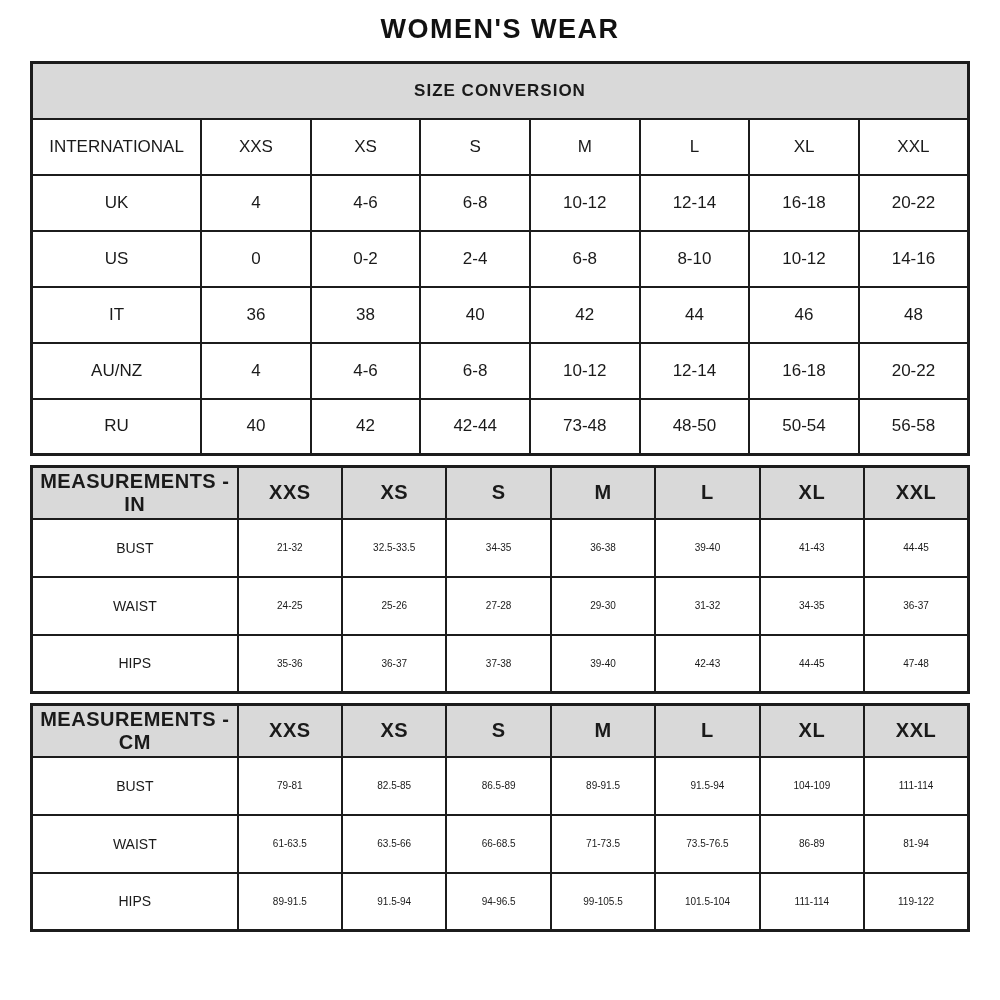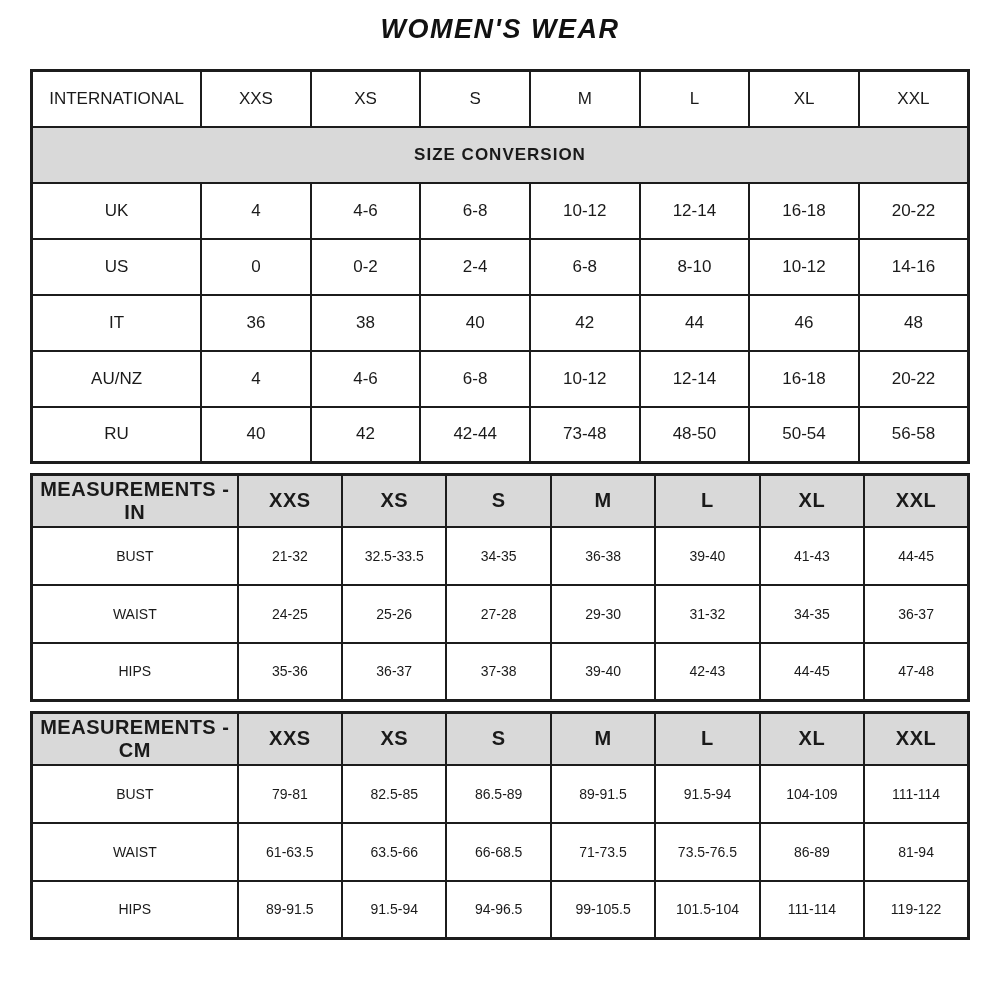--- a/index.html
+++ b/index.html
@@ -11,22 +11,21 @@
     overflow: hidden;
   }
   .page { width: 1000px; height: 1000px; padding: 14px 30px 0 30px; }
 
   .title {
     text-align: center;
     font-size: 27px;
     font-weight: 700;
     letter-spacing: 1.5px;
     color: #111;
-    margin-bottom: 24px;
-    font-style: italic;
+    margin-bottom: 16px;
   }
 
   table.tbl {
     width: 940px;
     border-collapse: collapse;
     table-layout: fixed;
     margin: 0 auto 9px auto;
     border: 3px solid #1c1c1c;
   }
   table.tbl th, table.tbl td {
@@ -51,54 +50,54 @@
   
   .tbl-meas col.c-label { width: 22%; }
   .tbl-meas .head-row th {
     background: #d9d9d9 !important;
     height: 52px;
     font-size: 20px;
     font-weight: 700;
     letter-spacing: 0.5px;
   }
   .tbl-meas tbody th { height: 58px; font-size: 14px; }
-  .tbl-meas tbody td { height: 58px; font-size: 14px; }
+  .tbl-meas tbody td { height: 58px; font-size: 10px; }
 </style>
 </head>
 <body>
 
 <div class="page">
 
   <h1 class="title">WOMEN'S WEAR</h1>
 
   <table class="tbl tbl-size">
     <colgroup>
       <col class="c-label">
         <col>
         <col>
         <col>
         <col>
         <col>
         <col>
         <col>
     </colgroup>
     <thead>
+      <tr>
+        <th class="banner-cell" colspan="8">SIZE CONVERSION</th>
+      </tr>
       <tr>
           <th>INTERNATIONAL</th>
           <th>XXS</th>
           <th>XS</th>
           <th>S</th>
           <th>M</th>
           <th>L</th>
           <th>XL</th>
           <th>XXL</th>
         </tr>
-      <tr>
-        <th class="banner-cell" colspan="8">SIZE CONVERSION</th>
-      </tr>
     </thead>
     <tbody>
         <tr>
           <th>UK</th>
           <td>4</td>
           <td>4-6</td>
           <td>6-8</td>
           <td>10-12</td>
           <td>12-14</td>
           <td>16-18</td>

